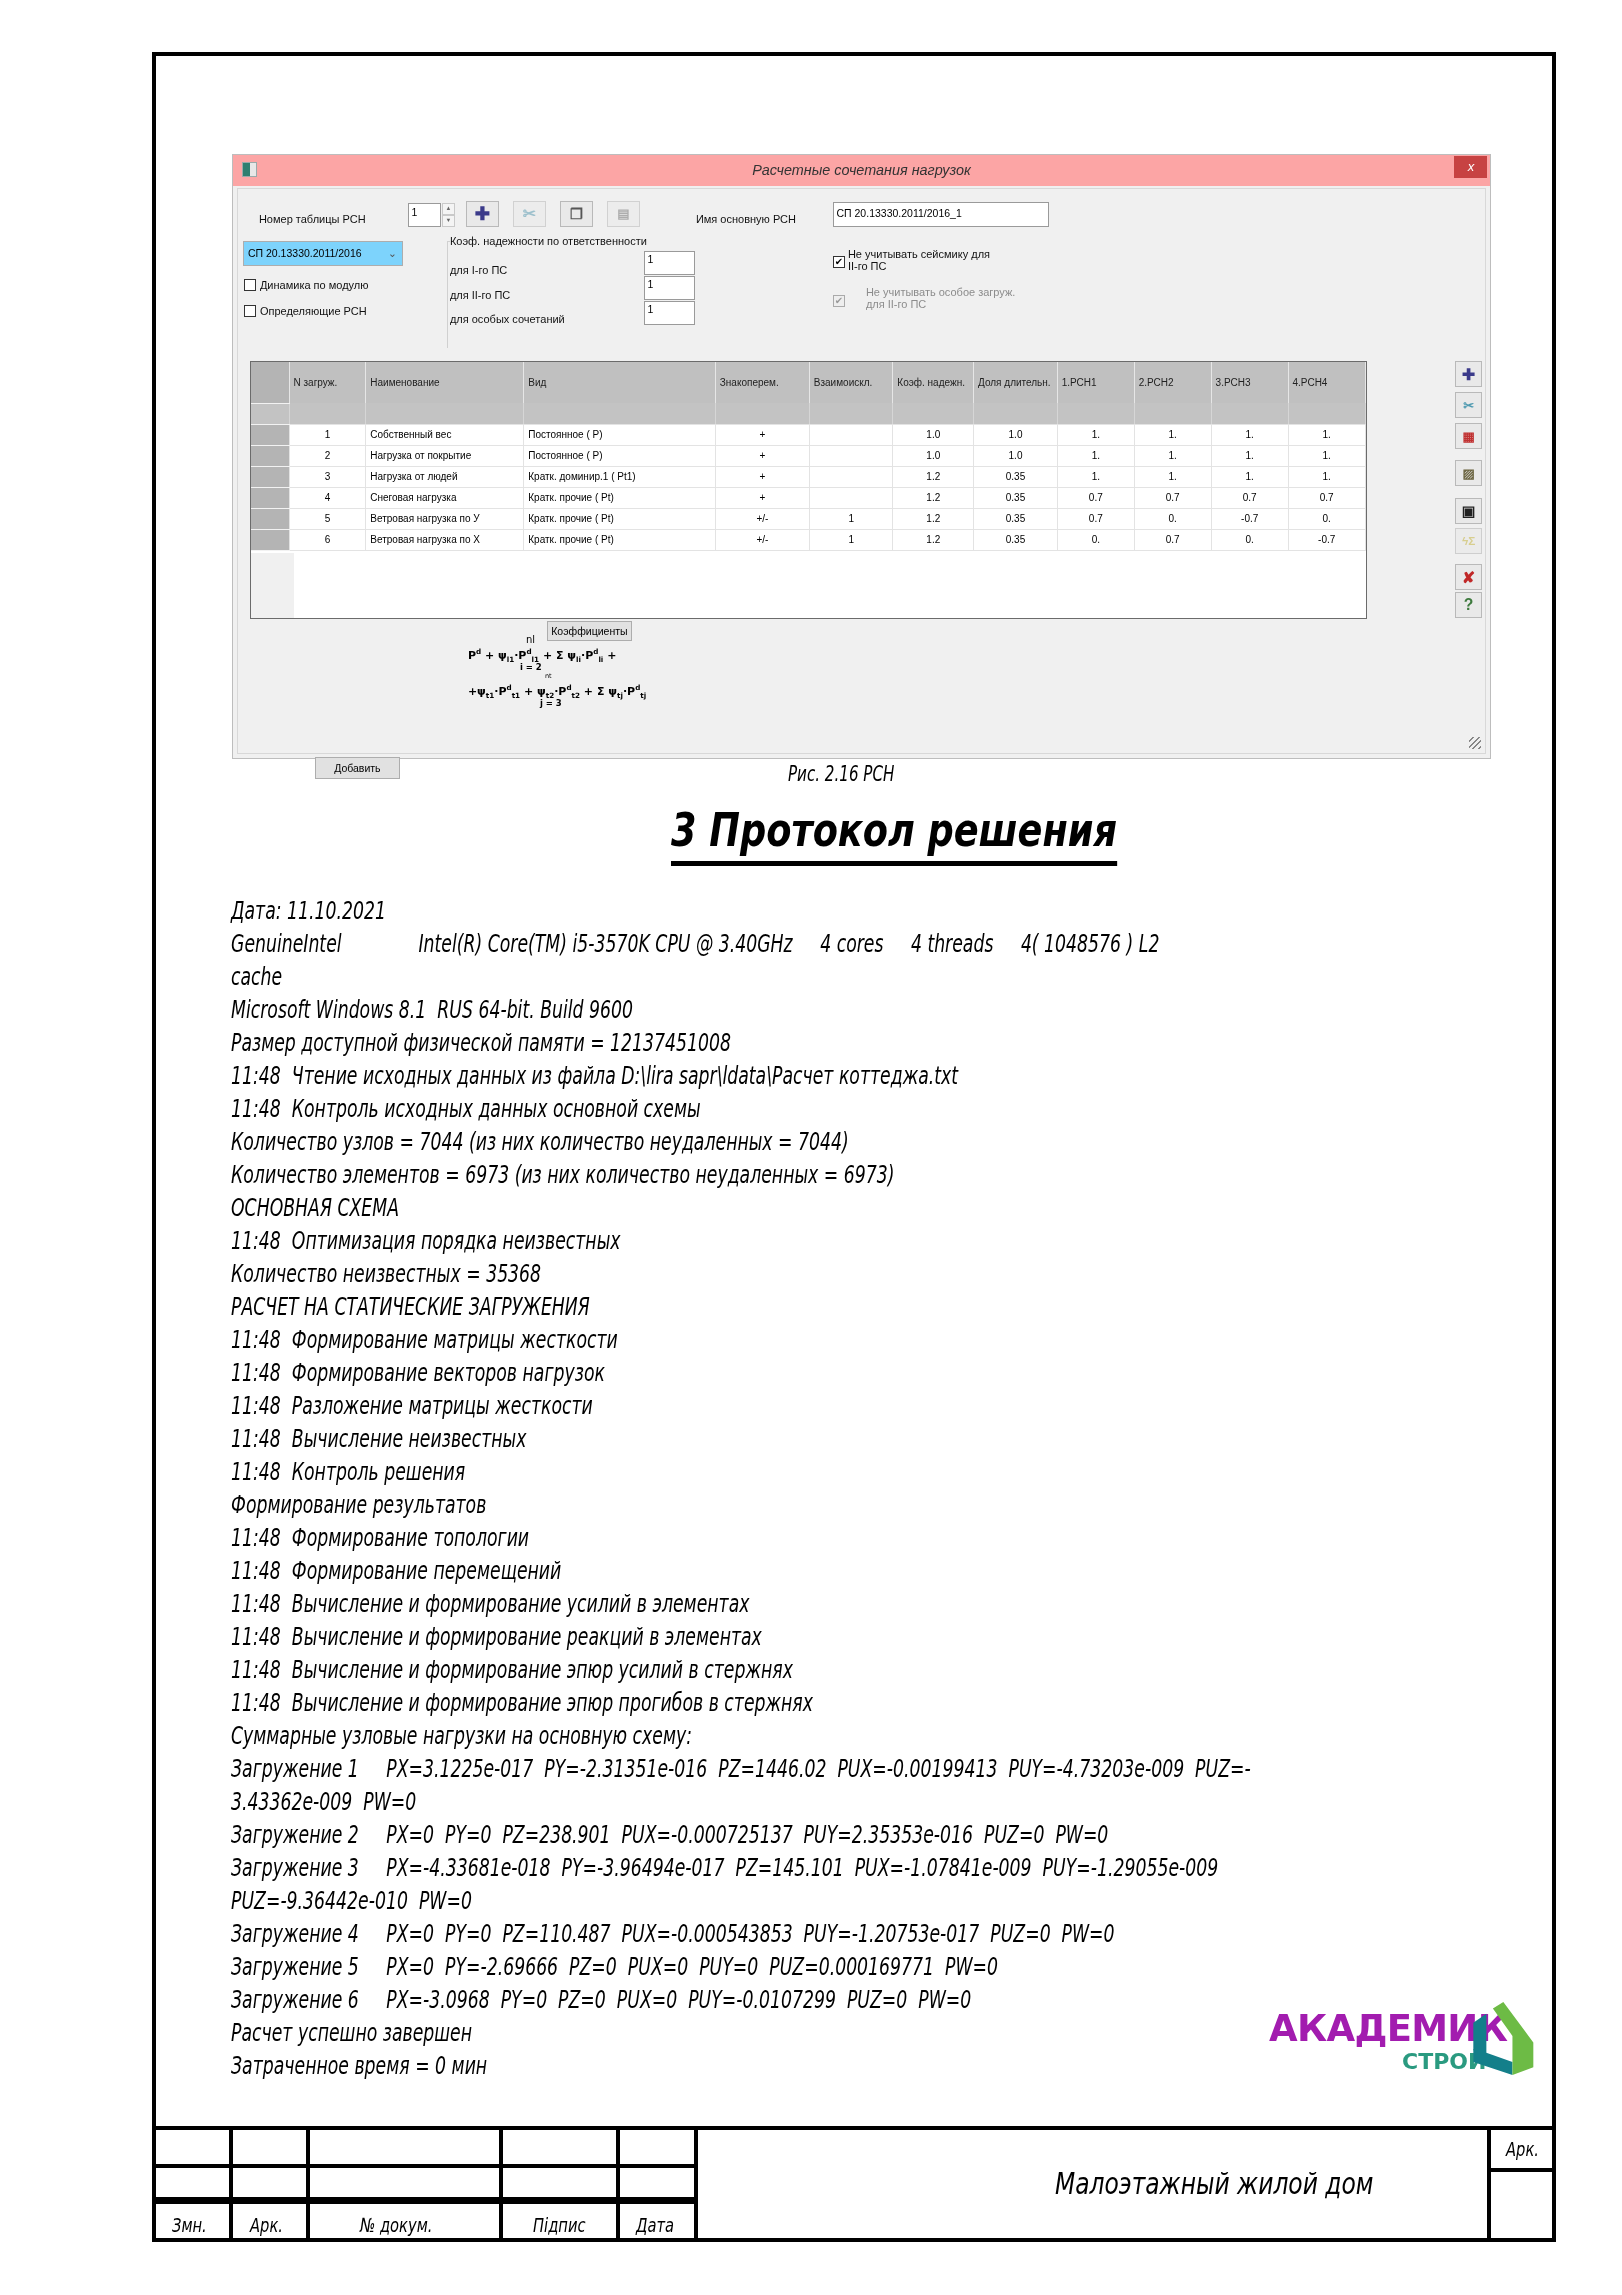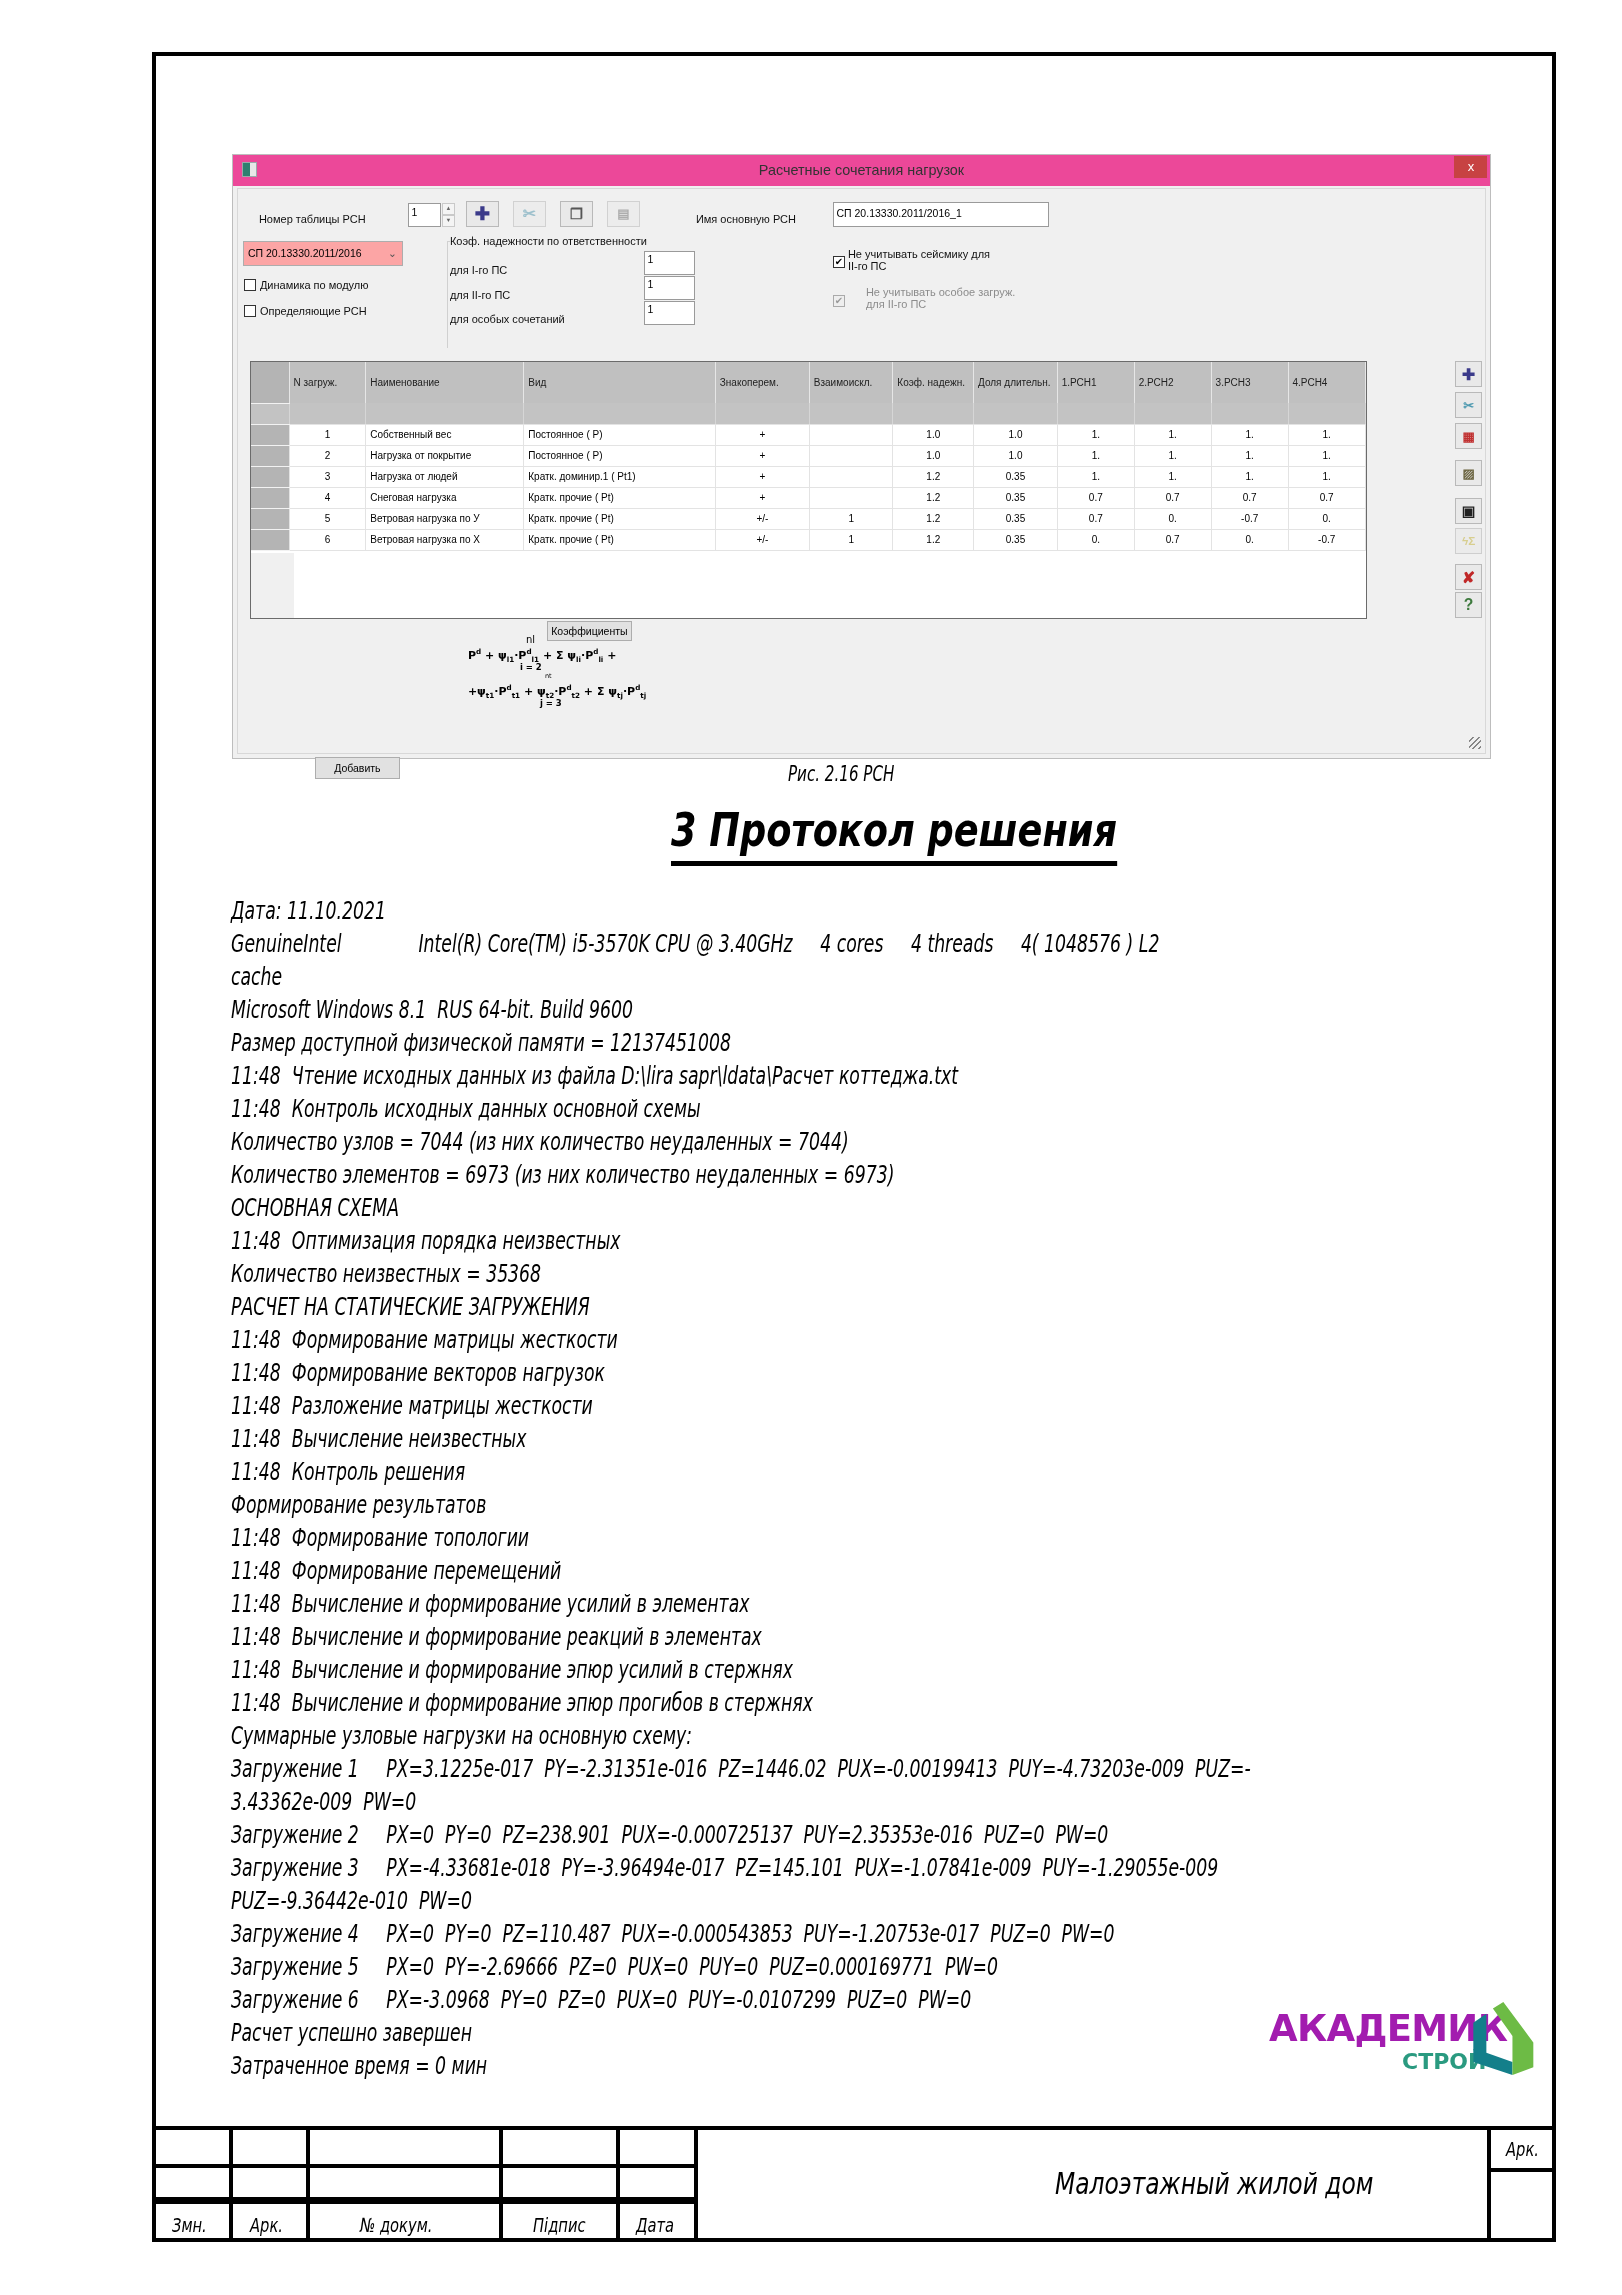--- a/index.html
+++ b/index.html
@@ -3,33 +3,33 @@
 <meta charset="utf-8">
 <style>
   * { box-sizing: border-box; margin: 0; padding: 0; }
   html, body { width: 1622px; height: 2295px; background: #ffffff; overflow: hidden; }
   body { position: relative; font-family: "Liberation Sans", sans-serif; color: #000; }
 
   .frame { position: absolute; left: 152px; top: 52px; width: 1404px; height: 2190px; border: 4.6px solid #000; }
 
   
   .dlg { position: absolute; left: 232px; top: 154px; width: 1259px; height: 605px; background: #f0f0f0; border: 1.3px solid #bdbdbd; font-family: "Liberation Sans", sans-serif; }
-  .dlg-title { position: absolute; left: 0; top: 0; right: 0; height: 31px; background: #ec4899; }
+  .dlg-title { position: absolute; left: 0; top: 0; right: 0; height: 31px; background: #fca5a5; font-style: italic; }
   .dlg-icon { position: absolute; left: 8.5px; top: 7.2px; width: 15.7px; height: 14.4px; border: 1.3px solid #9aa; background: linear-gradient(90deg,#2f7f70 55%,#e8e8e8 55%); }
   .dlg-title-text { position: absolute; left: 0; right: 0; top: 6.5px; text-align: center; font-size: 14.4px; color: #333; }
   .dlg-close { position: absolute; right: 2.6px; top: 1.3px; width: 33px; height: 22px; background: #c74242; color: #fff; font-size: 13px; text-align: center; line-height: 22px; }
   .dlg-body { position: absolute; left: 3.9px; top: 33px; right: 3.9px; bottom: 3.9px; border: 0.7px solid #d8d8d8; background: #f0f0f0; }
 
   .lbl { position: absolute; font-size: 11px; color: #111; white-space: nowrap; }
   .lbl.dim { color: #8c8c8c; margin-left: 18px; }
   .input { position: absolute; background: #fff; border: 0.7px solid #9a9a9a; font-size: 10.5px; padding: 1.3px 2.6px; }
   .spin { position: absolute; width: 13px; border: 0.7px solid #c9c9c9; background: #f4f4f4; font-size: 5.9px; color: #666; text-align: center; line-height: 9.2px; }
   .tbtn { position: absolute; width: 33px; height: 26px; border: 0.7px solid #b9b9b9; background: #e9e9e9; display: flex; align-items: center; justify-content: center; font-size: 18.3px; font-weight: bold; }
   .tbtn.dis { opacity: .55; }
-  .select { position: absolute; background: #fca5a5; border: 0.7px solid #adadad; font-size: 10.5px; padding: 5.2px 3.9px; }
+  .select { position: absolute; background: #7dd3fc; border: 0.7px solid #adadad; font-size: 10.5px; padding: 5.2px 3.9px; }
   .chk { position: absolute; width: 11.8px; height: 11.8px; border: 0.7px solid #333; background: #fff; font-size: 9.8px; line-height: 10.5px; text-align: center; }
   .chk.dim { border-color: #aaa; color: #999; background: #eee; }
   .group { position: absolute; border: 0.7px solid #d0d0d0; }
 
   
   .grid { position: absolute; left: 11.8px; top: 172px; width: 1117px; height: 258px; background: #fff; border: 1.3px solid #6b6b6b; overflow: hidden; }
   .grid table { border-collapse: collapse; font-size: 10px; table-layout: fixed; }
   .grid th { background: #c0c0c0; font-weight: normal; text-align: left; padding: 0 3.9px; height: 41px; border-right: 0.7px solid #e6e6e6; color: #222; }
   .grid tr.filter td { background: #c3c3c3; height: 21px; border-right: 0.7px solid #d6d6d6; }
   .grid td { height: 21px; border-right: 0.7px solid #e3e3e3; border-bottom: 0.7px solid #e3e3e3; padding: 0 3.9px; white-space: nowrap; }

